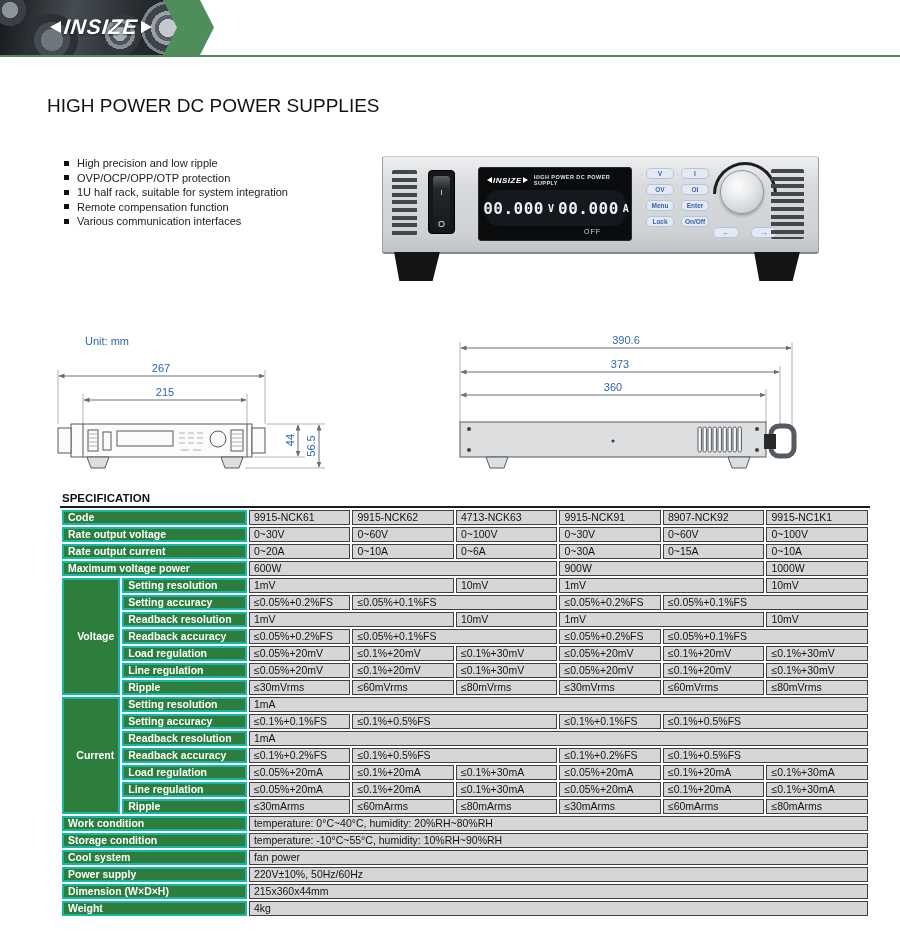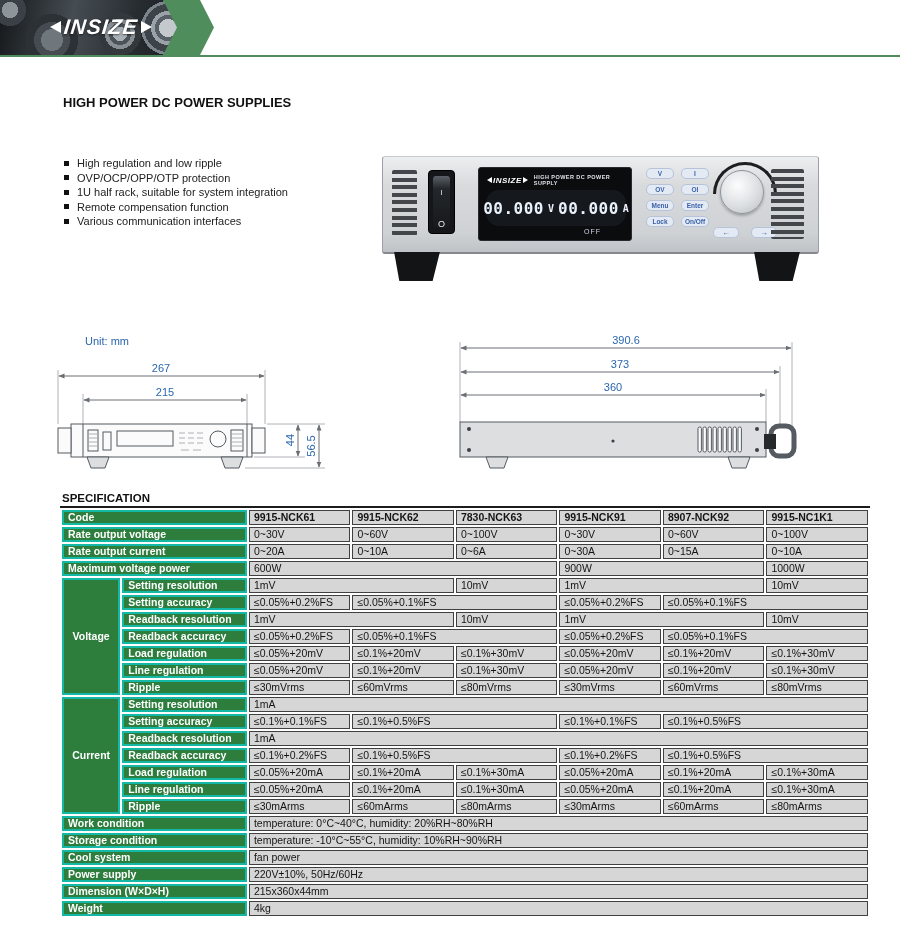--- a/index.html
+++ b/index.html
@@ -24,21 +24,21 @@
       linear-gradient(100deg,#15181b,#454c52 35%,#272c31 65%,#14171a);
     clip-path:polygon(0 0,186px 0,200px 27px,186px 55px,0 55px);}
   .banner-chevron{position:absolute;left:0;top:0;width:230px;height:55px;}
   .banner-logo{position:absolute;left:50px;top:15px;display:flex;align-items:center;gap:3px;}
   .logo-text{color:#fff;font-style:italic;font-weight:bold;font-size:21px;letter-spacing:1px;
              transform:skewX(-6deg);text-shadow:0 1px 2px rgba(0,0,0,.55);}
   .tri{width:0;height:0;border-top:6px solid rgba(0,0,0,0);border-bottom:6px solid rgba(0,0,0,0);}
   .tri-l{border-right:11px solid #fff;}
   .tri-r{border-left:11px solid #fff;}
   
-  .page-title{position:absolute;left:63px;top:95px;font-size:13px;font-weight:bold;color:#111;}
+  .page-title{position:absolute;left:47px;top:95px;font-size:19px;font-weight:normal;color:#111;}
   .features{position:absolute;left:64px;top:156px;list-style:none;}
   .features li{display:flex;align-items:center;gap:8px;font-size:11px;line-height:14.5px;color:#222;}
   .bullet{width:5px;height:5px;background:#111;flex:0 0 5px;}
   
   .device{position:absolute;left:382px;top:148px;width:437px;height:135px;}
   .device-body{position:absolute;left:0;top:8px;width:437px;height:98px;border-radius:3px;
     border:1px solid #9aa0a6;border-top:1px solid #c6cacd;border-bottom:2px solid #85898e;
     background:linear-gradient(#eceeef,#d8dadc 30%,#cfd2d5 80%,#bfc2c6);}
   .vent{background:repeating-linear-gradient(180deg,#43474c 0 4px,rgba(0,0,0,0) 4px 7.6px);
         border-radius:2px;position:absolute;}
@@ -89,23 +89,23 @@
   .ext{stroke:#9aa0a5;stroke-width:.8;}
   .obj{stroke:#555b60;stroke-width:1;fill:#fbfbfb;}
   .objf{stroke:#555b60;stroke-width:1;fill:#dcdee0;}
   
   .spec-heading{position:absolute;left:62px;top:492px;font-size:11.5px;font-weight:bold;color:#111;}
   .spec-table{position:absolute;left:60px;top:506px;border-collapse:separate;border-spacing:2px;
               table-layout:fixed;width:810px;background:#fff;border-top:2px solid #1c1c1c;}
   .spec-table td{height:12.5px;padding:0 4px;font-size:10.5px;line-height:1.05;
                  overflow:hidden;white-space:nowrap;}
   td.lbl{background:var(--brand-green,#2d7d3d);color:#fff;font-weight:bold;border:2px solid #14b8a6;}
-  td.grp{text-align:center;}
+  td.grp{text-align:right;}
   td.val{background:var(--cell-gray,#d6d6d6);color:#141414;border:1px solid #404040;}
-  td.model{font-weight:bold;margin-top:12px;}
+  td.model{font-weight:normal;margin-top:12px;}
 </style>
 </head>
 <body>
 
 <div class="banner">
   <div class="banner-photo"></div>
   <svg class="banner-chevron" width="230" height="55">
     <polygon points="163,0 200,0 214,27.5 200,55 163,55 177,27.5" fill="#4f8d5d"></polygon>
   </svg>
   <div class="banner-logo">
@@ -113,21 +113,21 @@
     <span class="logo-text">INSIZE</span>
     <span class="tri tri-r"></span>
   </div>
 </div>
 
 <div class="page-title">HIGH POWER DC POWER SUPPLIES</div>
 
 <ul class="features">
   <li>
       <span class="bullet"></span>
-      <span>High regulation and low ripple</span>
+      <span>High precision and low ripple</span>
     </li>
   <li>
       <span class="bullet"></span>
       <span>OVP/OCP/OPP/OTP protection</span>
     </li>
   <li>
       <span class="bullet"></span>
       <span>1U half rack, suitable for system integration</span>
     </li>
   <li>
@@ -280,21 +280,21 @@
       <col style="width:101px">
     <col style="width:101px">
       <col style="width:101px">
       <col style="width:101px">
   </colgroup>
   <tbody>
   <tr>
     <td class="lbl" colspan="2">Code</td>
     <td class="val model">9915-NCK61</td>
     <td class="val model">9915-NCK62</td>
-    <td class="val model">7830-NCK63</td>
+    <td class="val model">4713-NCK63</td>
     <td class="val model">9915-NCK91</td>
     <td class="val model">8907-NCK92</td>
     <td class="val model">9915-NC1K1</td>
   </tr>
   <tr>
     <td class="lbl" colspan="2">Rate output voltage</td>
     <td class="val">0~30V</td>
     <td class="val">0~60V</td>
     <td class="val">0~100V</td>
     <td class="val">0~30V</td>

